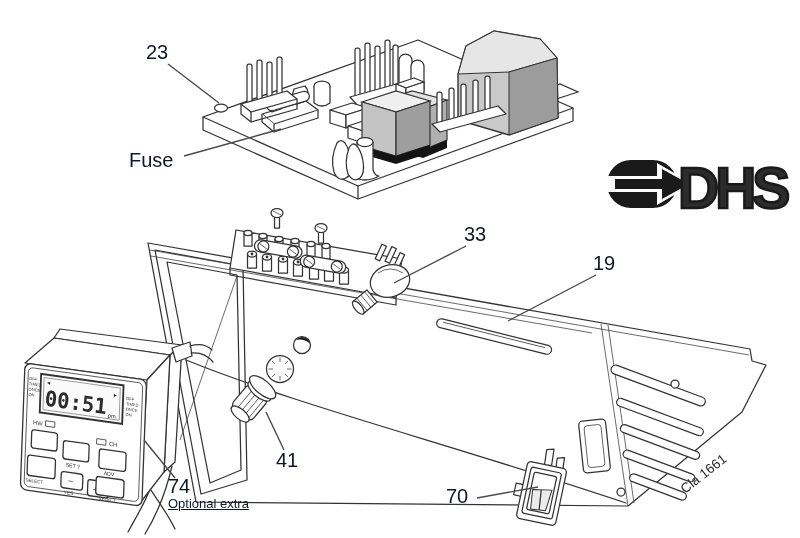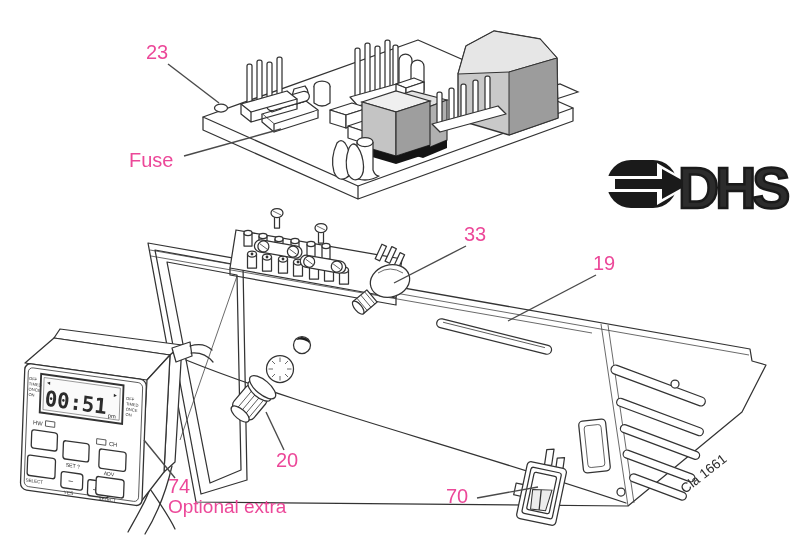--- a/index.html
+++ b/index.html
@@ -1,20 +1,20 @@
 <!DOCTYPE html>
 <html><head>
 <meta charset="utf-8">
 <style>
   html,body{margin:0;padding:0;background:#fff;}
   .stage{position:relative;width:800px;height:538px;background:#ffffff;overflow:hidden;
          font-family:"Liberation Sans",sans-serif;}
   .stage svg{position:absolute;left:0;top:0;}
-  .lbl{position:absolute;color:#ec4899;font-size:20px;line-height:1.05;white-space:nowrap;}
-  .lbl.small{font-size:19px;}
+  .lbl{position:absolute;color:#0f172a;font-size:20px;line-height:1.05;white-space:nowrap;}
+  .lbl.small{font-size:13px;text-decoration:underline;}
   svg .ln{stroke:#333;stroke-width:1.25;fill:none;stroke-linejoin:round;stroke-linecap:round;}
   svg .wfill{fill:#ffffff;stroke:#333;stroke-width:1.25;stroke-linejoin:round;}
   svg .thin{stroke:#444;stroke-width:0.8;fill:none;}
   svg .leader{stroke:#4a4a4a;stroke-width:1.4;fill:none;}
   svg text{font-family:"Liberation Sans",sans-serif;fill:#2c2c2c;}
   svg .seg{font-family:"DejaVu Sans Mono",monospace;font-weight:bold;}
 </style>
 </head>
 <body>
 
@@ -385,17 +385,17 @@
     <rect x="8" y="24" width="48" height="10" fill="#1a1a1a"></rect>
     <polygon points="55,14 82,29 55,44" fill="#1a1a1a"></polygon>
     <text x="71" y="53" font-size="57" font-weight="bold" letter-spacing="-4" fill="#1a1a1a" stroke="#1a1a1a" stroke-width="2.5">DHS</text>
   </g>
 </svg>
 
   <span class="lbl" style="left:146px;top:42px">23</span>
   <span class="lbl" style="left:129px;top:150px">Fuse</span>
   <span class="lbl" style="left:464px;top:224px">33</span>
   <span class="lbl" style="left:593px;top:253px">19</span>
-  <span class="lbl" style="left:276px;top:450px">20</span>
+  <span class="lbl" style="left:276px;top:450px">41</span>
   <span class="lbl" style="left:168px;top:476px">74</span>
   <span class="lbl small" style="left:168px;top:497px">Optional extra</span>
   <span class="lbl" style="left:446px;top:486px">70</span>
 </div>
 
 </body></html>

